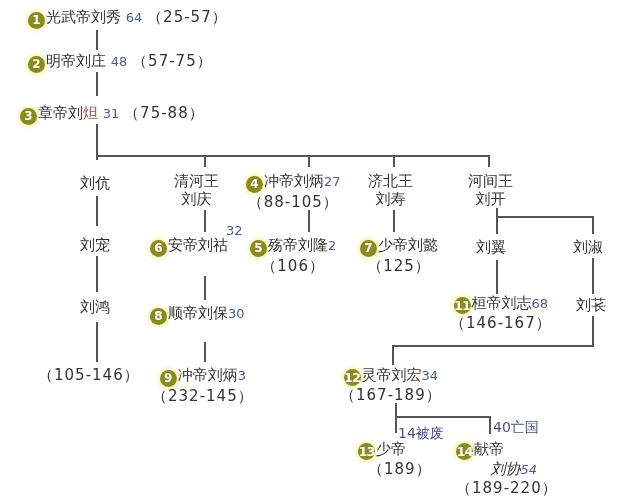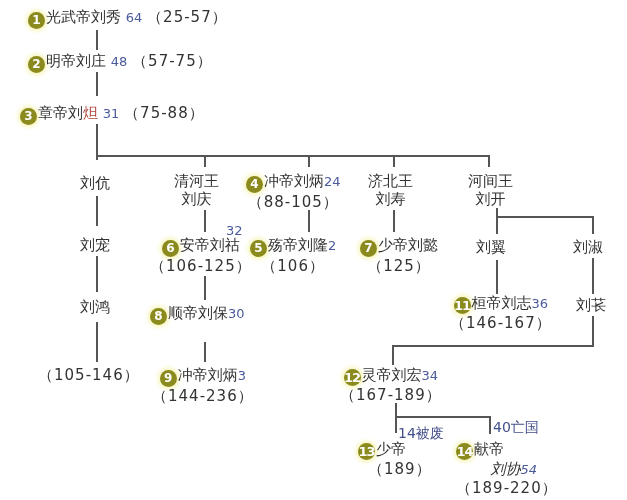--- a/index.html
+++ b/index.html
@@ -85,39 +85,38 @@
 </div>
 
 <div class="node" style="left:80px;top:174px;">
   <span>刘伉</span>
 </div>
 <div class="node" style="left:174px;top:172px;">
   <span class="line">清河王</span>
   <span class="line">刘庆</span>
 </div>
 <div class="node" style="left:246px;top:172px;">
-  <span class="line"><span class="badge">4</span><span>冲帝刘炳</span><span class="age">24</span></span>
+  <span class="line"><span class="badge">4</span><span>冲帝刘炳</span><span class="age">27</span></span>
   <span class="line years">（88-105）</span>
 </div>
 <div class="node" style="left:368px;top:172px;">
   <span class="line">济北王</span>
   <span class="line">刘寿</span>
 </div>
 <div class="node" style="left:468px;top:172px;">
   <span class="line">河间王</span>
   <span class="line">刘开</span>
 </div>
 
 <div class="node" style="left:80px;top:236px;">
   <span>刘宠</span>
 </div>
 <div class="node" style="left:150px;top:236px;">
   <span class="age" style="position:absolute;left:76px;top:-14px;">32</span>
   <span class="line"><span class="badge">6</span><span>安帝刘祜</span></span>
-  <span class="line years">（106-125）</span>
 </div>
 <div class="node" style="left:250px;top:236px;">
   <span class="line"><span class="badge">5</span><span>殇帝刘隆</span><span class="age">2</span></span>
   <span class="line years">（106）</span>
 </div>
 <div class="node" style="left:360px;top:236px;">
   <span class="line"><span class="badge">7</span><span>少帝刘懿</span></span>
   <span class="line years">（125）</span>
 </div>
 <div class="node" style="left:476px;top:238px;">
@@ -127,33 +126,33 @@
   <span>刘淑</span>
 </div>
 
 <div class="node" style="left:80px;top:298px;">
   <span>刘鸿</span>
 </div>
 <div class="node" style="left:150px;top:304px;">
   <span class="line"><span class="badge">8</span><span>顺帝刘保</span><span class="age">30</span></span>
 </div>
 <div class="node" style="left:450px;top:294px;">
-  <span class="line"><span class="badge small">11</span><span>桓帝刘志</span><span class="age">36</span></span>
+  <span class="line"><span class="badge small">11</span><span>桓帝刘志</span><span class="age">68</span></span>
   <span class="line years">（146-167）</span>
 </div>
 <div class="node" style="left:576px;top:296px;">
   <span>刘苌</span>
 </div>
 
 <div class="node" style="left:38px;top:366px;">
   <span class="line years">（105-146）</span>
 </div>
 <div class="node" style="left:152px;top:366px;">
   <span class="line"><span class="badge">9</span><span>冲帝刘炳</span><span class="age">3</span></span>
-  <span class="line years">（144-236）</span>
+  <span class="line years">（232-145）</span>
 </div>
 <div class="node" style="left:340px;top:366px;">
   <span class="line"><span class="badge small">12</span><span>灵帝刘宏</span><span class="age">34</span></span>
   <span class="line years">（167-189）</span>
 </div>
 
 <div class="node note" style="left:398px;top:424px;">14被废</div>
 <div class="node note" style="left:493px;top:418px;">40亡国</div>
 
 <div class="node" style="left:358px;top:440px;">

